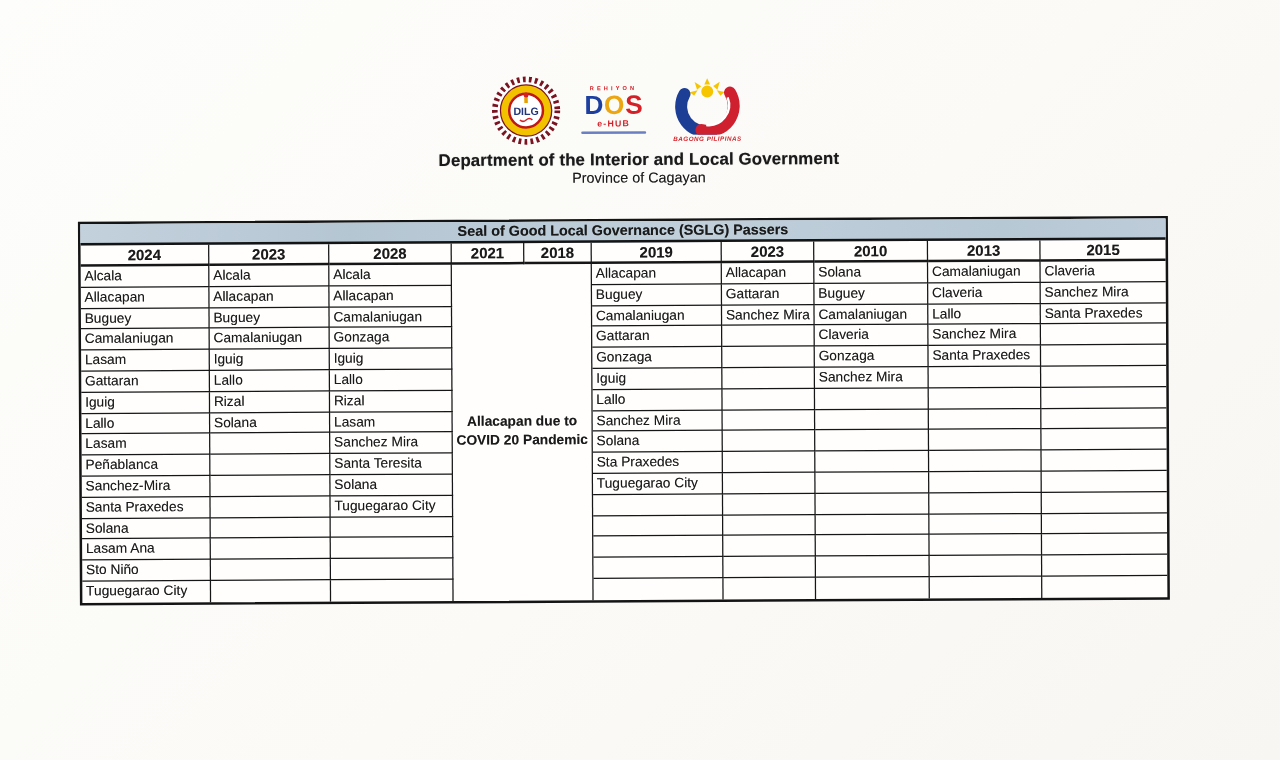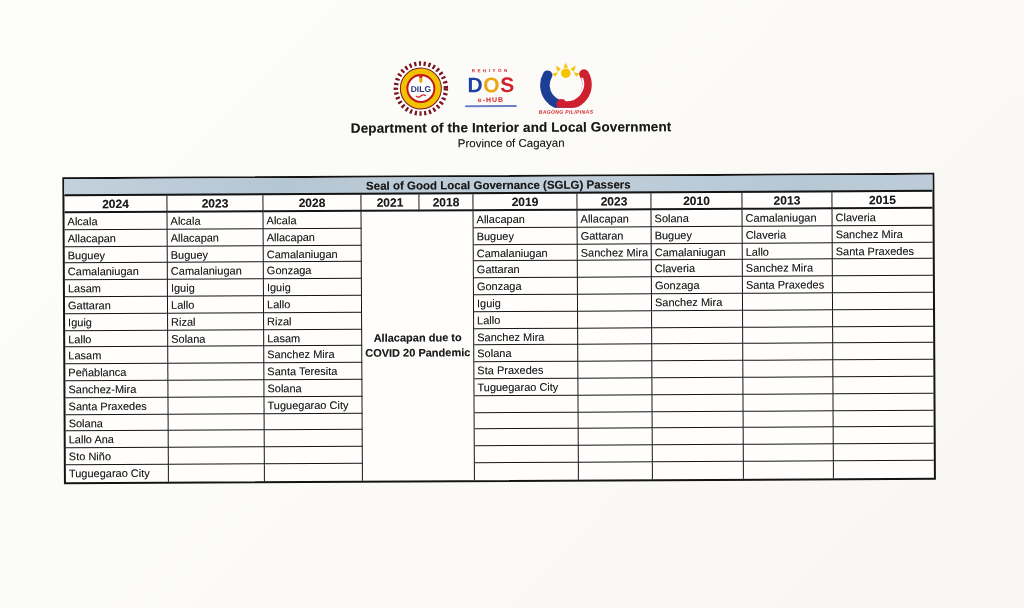--- a/index.html
+++ b/index.html
@@ -147,21 +147,21 @@
         <div class="cell datacell" style="grid-area: 5 / 1;">Camalaniugan</div>
         <div class="cell datacell" style="grid-area: 6 / 1;">Lasam</div>
         <div class="cell datacell" style="grid-area: 7 / 1;">Gattaran</div>
         <div class="cell datacell" style="grid-area: 8 / 1;">Iguig</div>
         <div class="cell datacell" style="grid-area: 9 / 1;">Lallo</div>
         <div class="cell datacell" style="grid-area: 10 / 1;">Lasam</div>
         <div class="cell datacell" style="grid-area: 11 / 1;">Peñablanca</div>
         <div class="cell datacell" style="grid-area: 12 / 1;">Sanchez-Mira</div>
         <div class="cell datacell" style="grid-area: 13 / 1;">Santa Praxedes</div>
         <div class="cell datacell" style="grid-area: 14 / 1;">Solana</div>
-        <div class="cell datacell" style="grid-area: 15 / 1;">Lallo Ana</div>
+        <div class="cell datacell" style="grid-area: 15 / 1;">Lasam Ana</div>
         <div class="cell datacell" style="grid-area: 16 / 1;">Sto Niño</div>
         <div class="cell datacell no-bb" style="grid-area: 17 / 1;">Tuguegarao City</div>
         <div class="cell datacell" style="grid-area: 2 / 2;">Alcala</div>
         <div class="cell datacell" style="grid-area: 3 / 2;">Allacapan</div>
         <div class="cell datacell" style="grid-area: 4 / 2;">Buguey</div>
         <div class="cell datacell" style="grid-area: 5 / 2;">Camalaniugan</div>
         <div class="cell datacell" style="grid-area: 6 / 2;">Iguig</div>
         <div class="cell datacell" style="grid-area: 7 / 2;">Lallo</div>
         <div class="cell datacell" style="grid-area: 8 / 2;">Rizal</div>
         <div class="cell datacell" style="grid-area: 9 / 2;">Solana</div>

